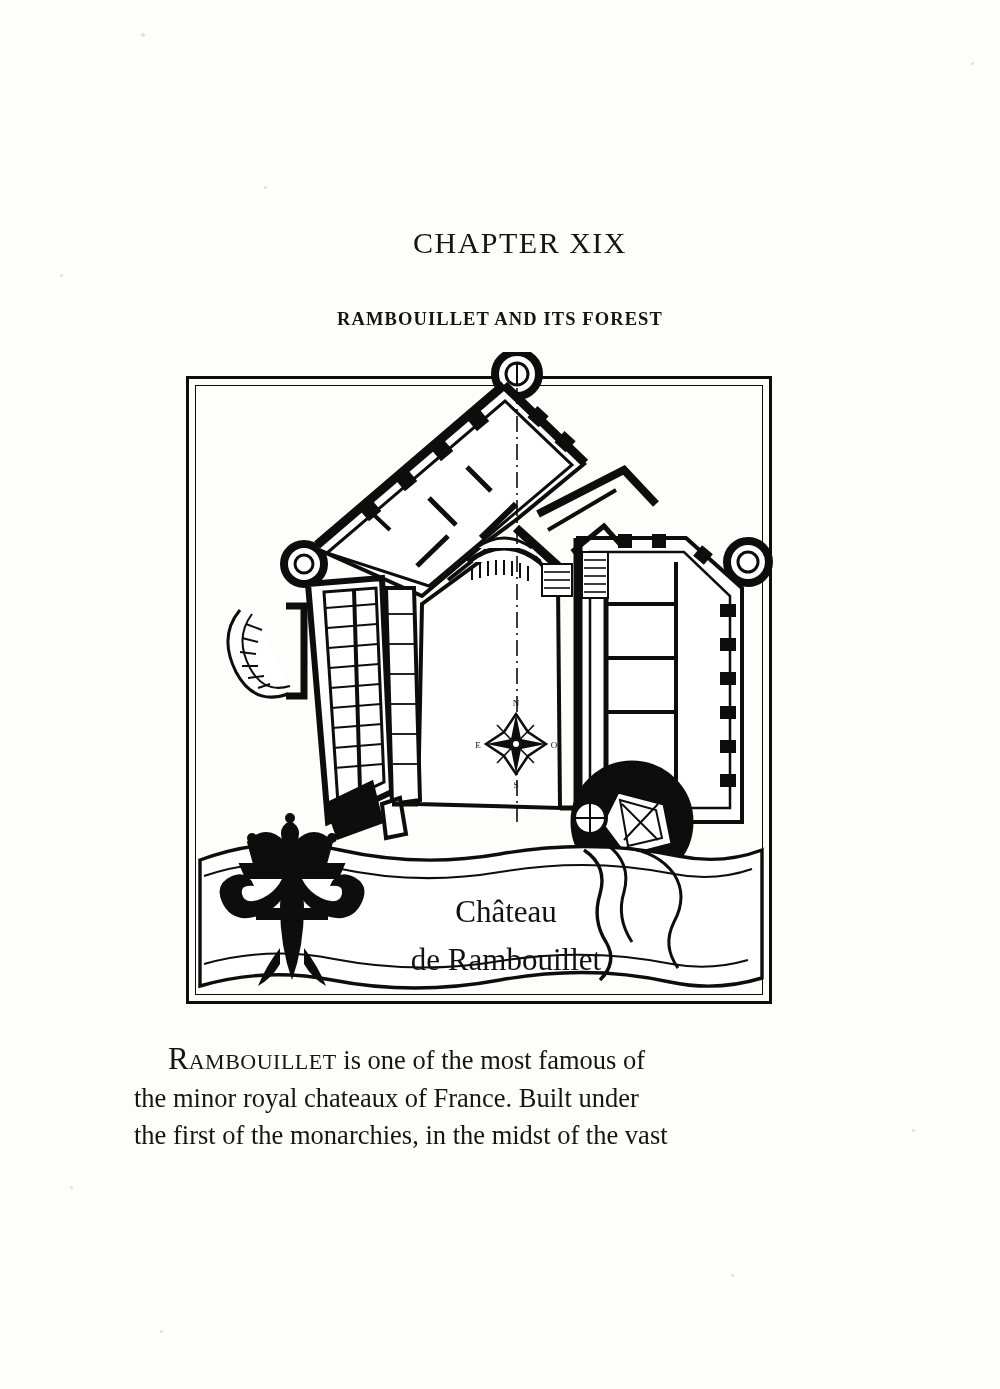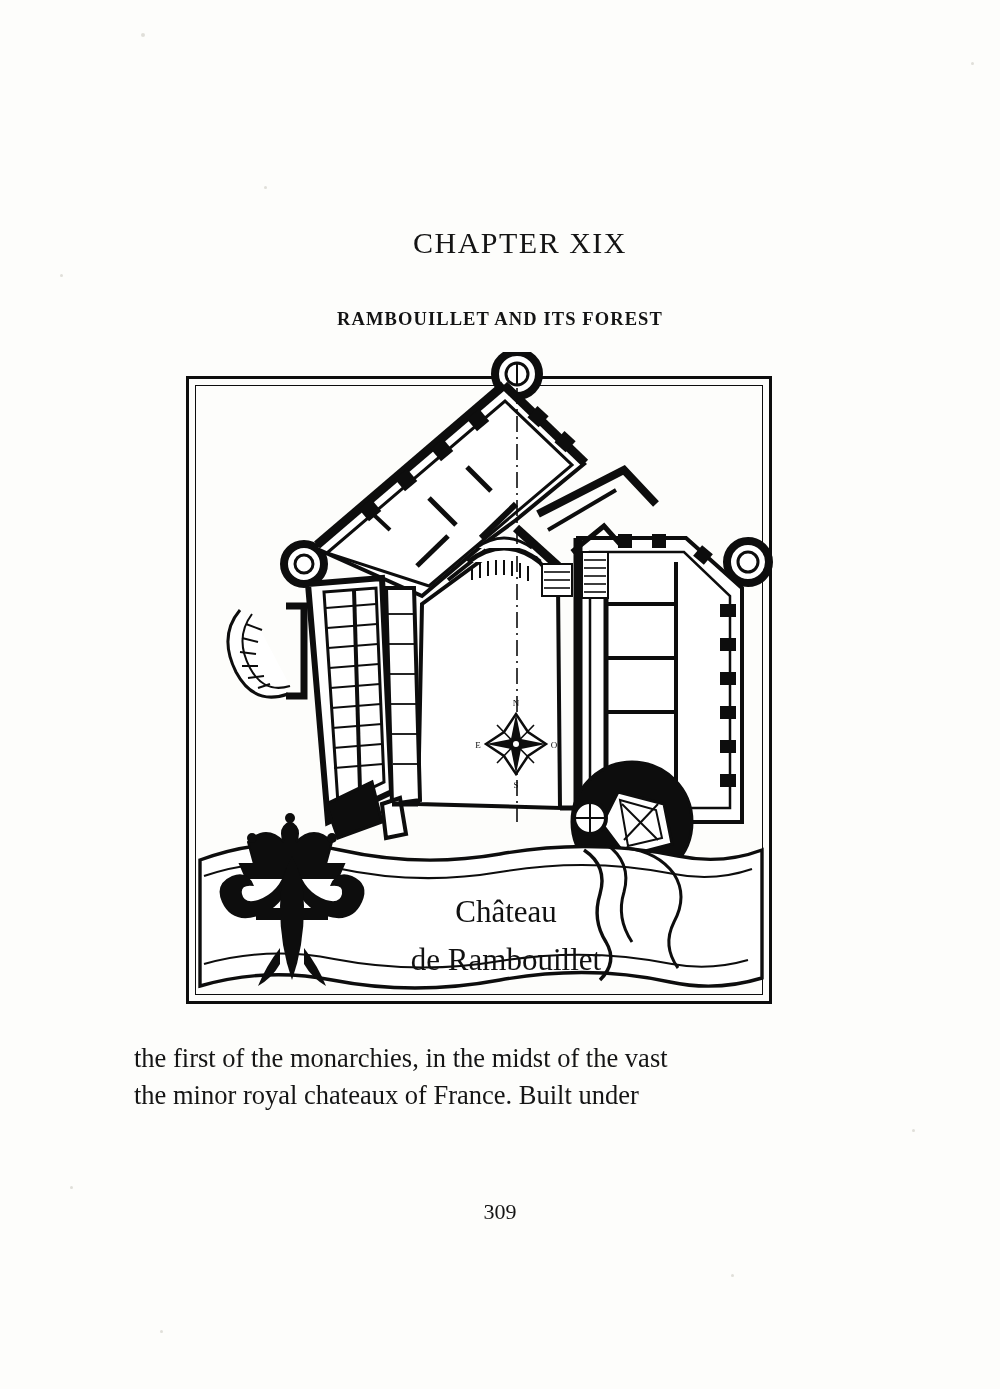--- a/index.html
+++ b/index.html
@@ -336,18 +336,18 @@
           <path d="M118 596 q14 18 22 38 q-14 -8 -22 -22 Z" fill="#0d0d0d"></path>
         </g>
 
         <text x="320" y="570" text-anchor="middle" font-family="Liberation Serif, serif" font-size="31" fill="#111">Château</text>
         <text x="320" y="618" text-anchor="middle" font-family="Liberation Serif, serif" font-size="31" fill="#111">de Rambouillet</text>
       </g>
     </svg>
   </div>
 
   <div class="body-text">
+    <span class="line l1"><span class="dropcap-word"><span class="big">R</span><span style="font-size:22px;letter-spacing:.5px;">AMBOUILLET</span></span> is one of the most famous of</span>
+    <span class="line">the minor royal chateaux of France.   Built under</span>
     <span class="line">the first of the monarchies, in the midst of the vast</span>
-    <span class="line">the minor royal chateaux of France.   Built under</span>
   </div>
 
-  <div class="page-number">309</div>
 </div>
 
 </body></html>

